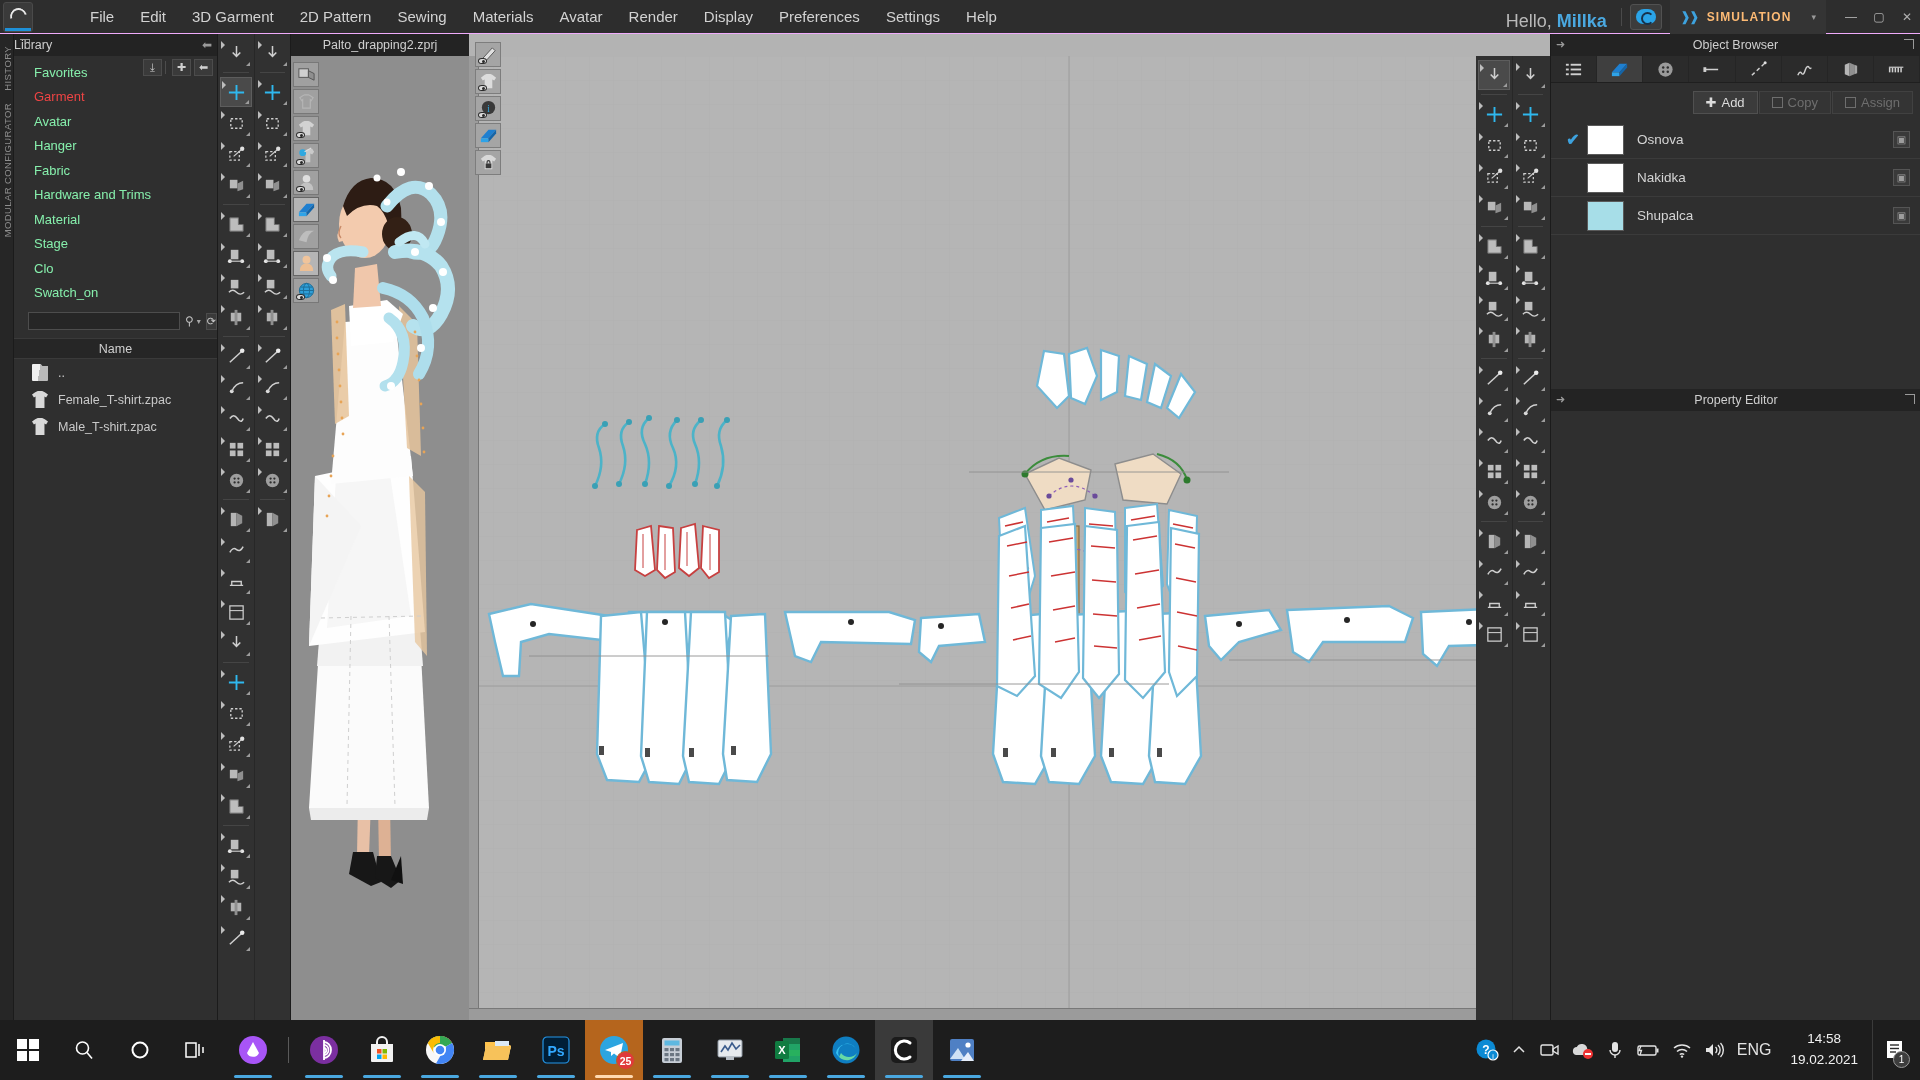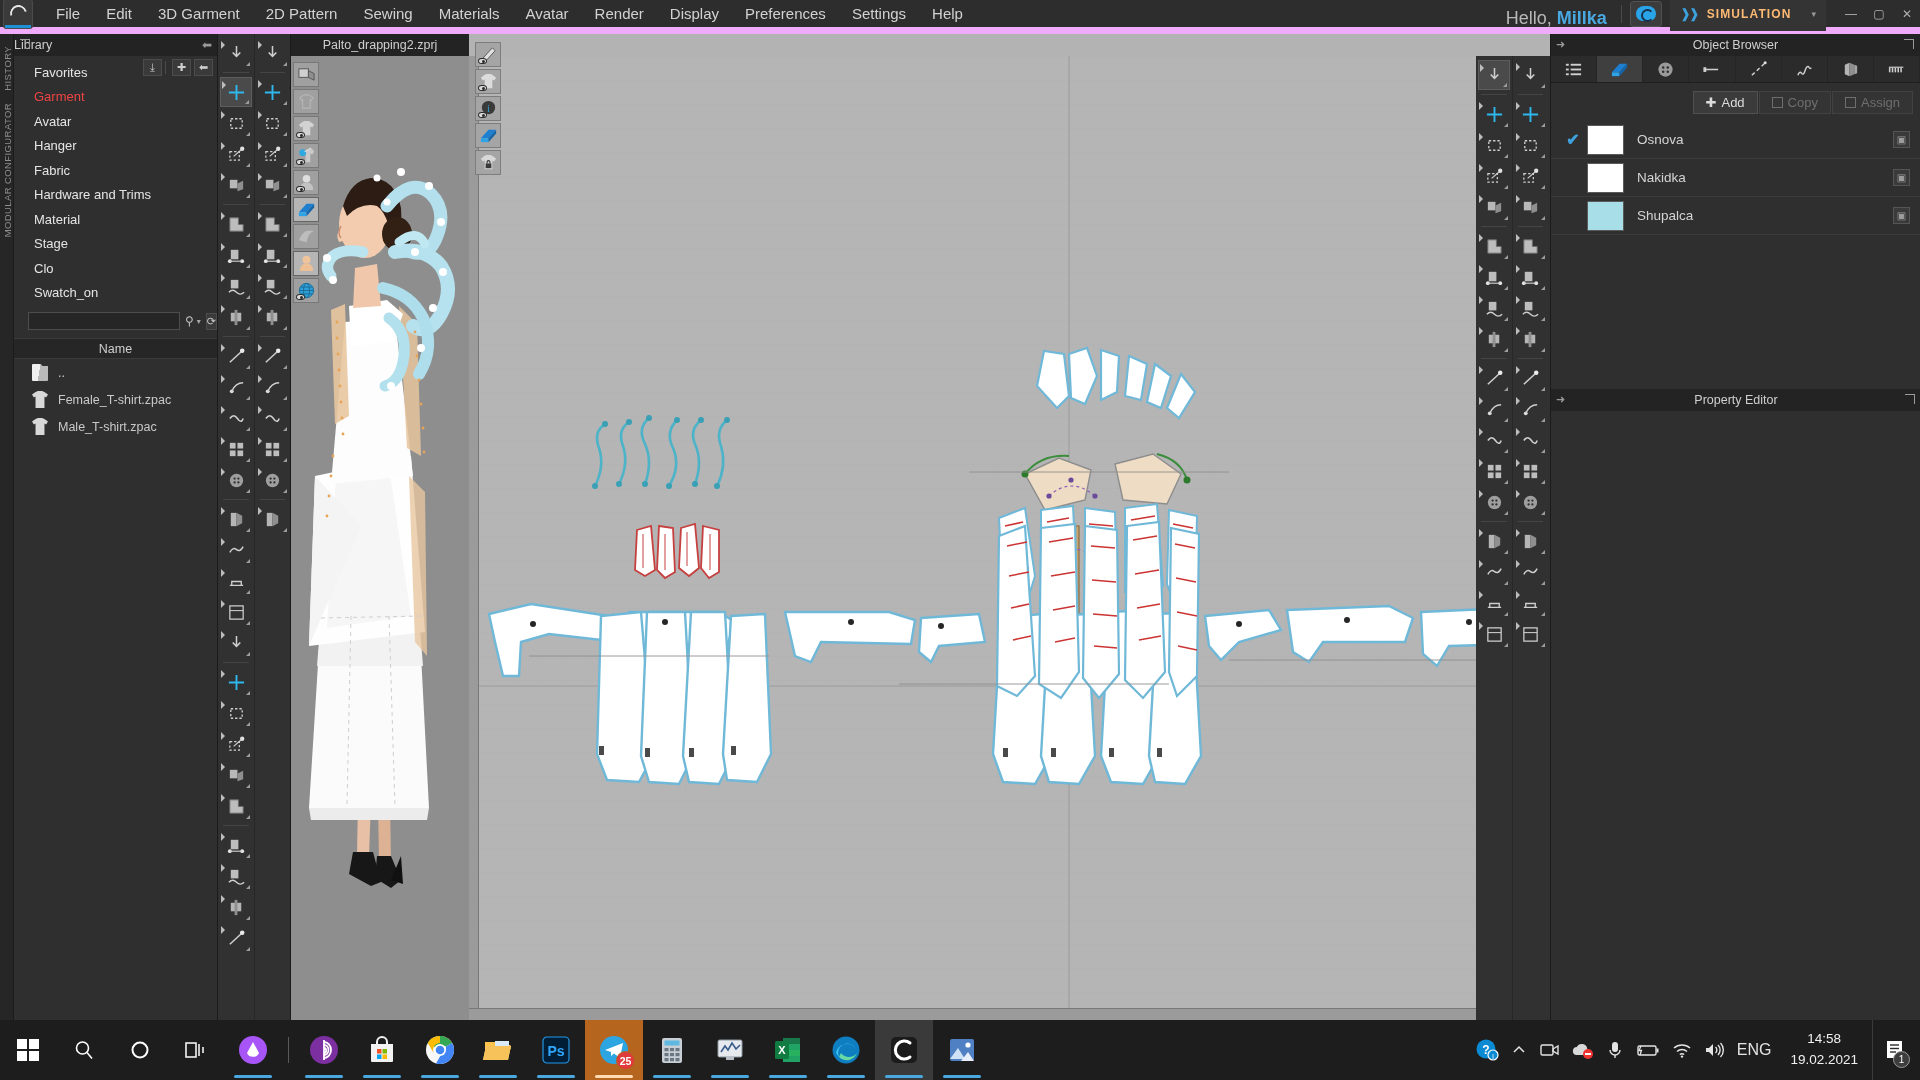--- a/index.html
+++ b/index.html
@@ -10,21 +10,22 @@
     font-family: "Liberation Sans", sans-serif;
     color: #c8c8c8;
     -webkit-font-smoothing: antialiased;
   }
   .app { position: relative; width: 1920px; height: 1080px; }
 
   
   .menubar {
     position: absolute; left: 0; top: 0; width: 1920px; height: 34px;
     background: #2d2d2d; display: flex; align-items: center;
-    border-bottom: 7px solid #f0abfc;
+    border-bottom: 1px solid #f0abfc;
+    gap: 34px;
   }
   .logo-btn {
     width: 30px; height: 30px; margin-left: 3px;
     background: #3a3a3a; border: 1px solid #4a4a4a; border-radius: 3px;
     display: flex; align-items: center; justify-content: center;
     position: relative;
   }
   .logo-btn .ring {
     width: 17px; height: 17px; border-radius: 50%;
     border: 2.5px solid #e8e8e8; border-right-color: transparent;
@@ -103,21 +104,21 @@
     position: absolute; right: 4px; top: 3px; display: flex; align-items: center;
   }
   .lib-act {
     width: 19px; height: 17px; background: #3a3a3a; border: 1px solid #4c4c4c;
     display: flex; align-items: center; justify-content: center;
     color: #cfcfcf; font-size: 11px; margin-left: 3px;
   }
   .lib-sep { width: 1px; height: 13px; background: #4c4c4c; margin: 0 3px; }
   .lib-item {
     height: 24.5px; display: flex; align-items: center; padding-left: 20px;
-    font-size: 13px; color: #e5e5e5;
+    font-size: 13px; color: #86efac;
   }
   .lib-item.active { color: #ef4444; }
   .lib-search {
     margin: 7px 8px 0 14px; display: flex; align-items: center;
   }
   .search-input {
     flex: 1; height: 18px; background: #262626; border: 1px solid #4d4d4d;
     color: #d0d0d0; font-size: 11px; padding: 0 4px;
     font-family: "Liberation Sans", sans-serif;
   }

